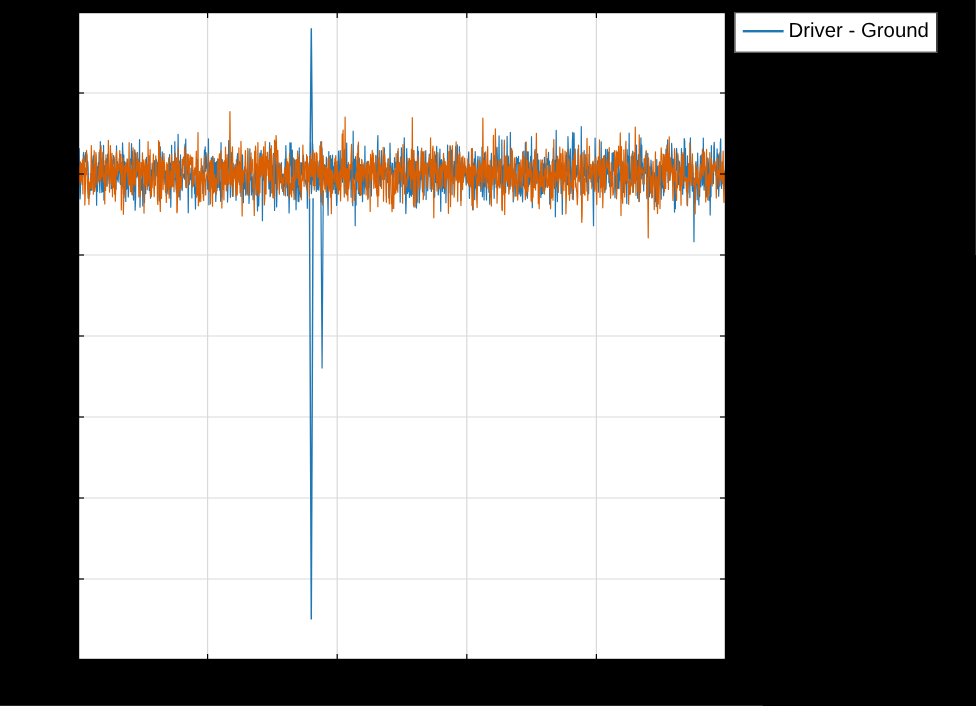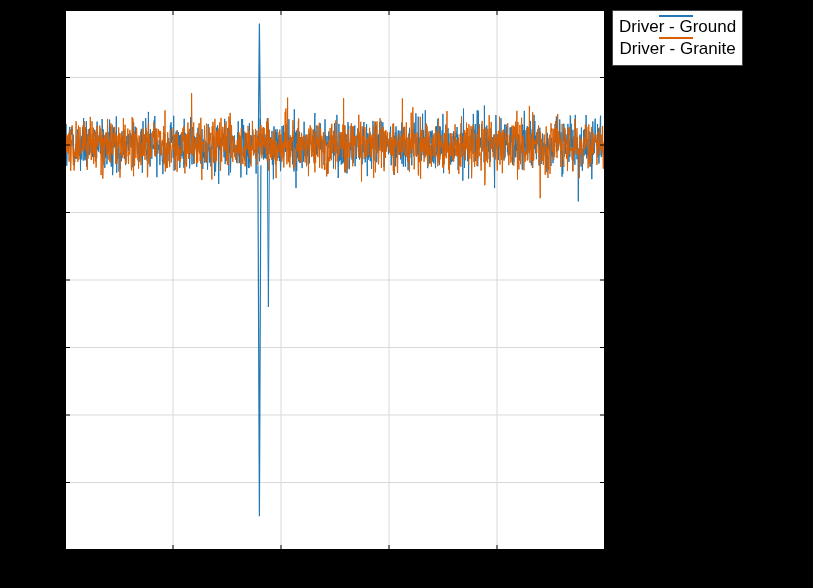--- a/index.html
+++ b/index.html
@@ -28,21 +28,20 @@
     box-sizing: border-box;
     padding: 4px 6px 6px 6px;
   }
   .legend-row {
     display: flex;
     align-items: center;
     height: 22px;
     font-size: 17px;
     color: #000;
     white-space: nowrap;
-    flex-direction: column;
   }
   .legend-swatch {
     width: 34px;
     height: 0;
     border-top-width: 2px;
     border-top-style: solid;
     margin-right: 4px;
   }
   svg { display: block; }
 </style>
@@ -100,19 +99,15 @@
         <line x1="0" y1="0" x2="5" y2="0" stroke="#000"></line>
         <line x1="540" y1="0" x2="535" y2="0" stroke="#000"></line>
       </svg>
 </div>
 
 <div class="legend-box" style="left:612px; top:10px;">
   <div class="legend-row">
     <span class="legend-swatch" style="border-top-color:#1f77b4"></span>
     <span>Driver - Ground</span>
   </div>
-  <div class="legend-row">
-    <span class="legend-swatch" style="border-top-color:#d95f02"></span>
-    <span>Driver - Granite</span>
-  </div>
 </div>
 
 </div>
 
 </body></html>

